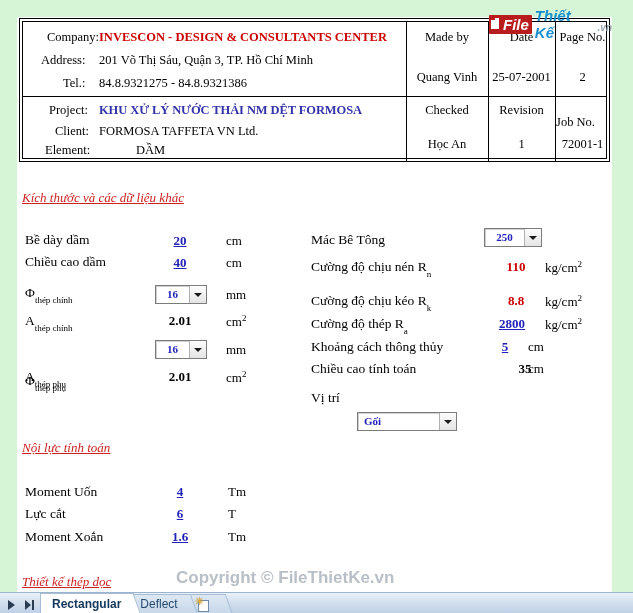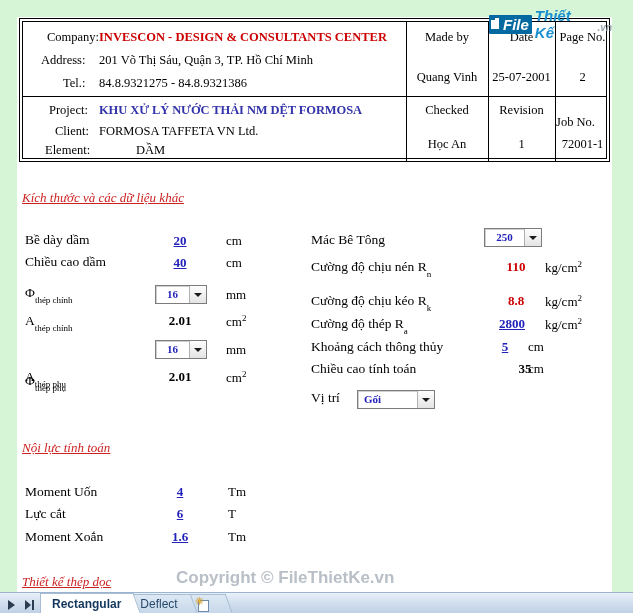--- a/index.html
+++ b/index.html
@@ -90,21 +90,21 @@
   #logo {
     position: absolute;
     left: 489px; top: 13px;
     height: 22px;
     display: flex;
     align-items: center;
     z-index: 40;
     font-family: "Liberation Sans", sans-serif;
   }
   #logo .fileblk {
-    background: #0369a1;
+    background: #b91c1c;
     color: #ffffff;
     font-weight: bold;
     font-size: 15px;
     font-style: italic;
     padding: 1px 3px 1px 14px;
     line-height: 17px;
     position: relative;
     border-radius: 1px;
   }
   #logo .fileblk .pgs {
@@ -481,21 +481,21 @@
 
   <div class="lbl" style="left:311px; top:339px;">Khoảng cách thông thủy</div>
   <div class="val in" style="left:489px; top:339px; width:32px;">5</div>
   <div class="unit" style="left:528px; top:339px;">cm</div>
 
   <div class="lbl" style="left:311px; top:361px;">Chiều cao tính toán</div>
   <div class="val out-black" style="left:509px; top:361px; width:32px;">35</div>
   <div class="unit" style="left:528px; top:361px;">cm</div>
 
   <div class="lbl" style="left:311px; top:390px;">Vị trí</div>
-  <div class="combo" style="left:357px; top:390px; width:78px;">
+  <div class="combo" style="left:357px; top:412px; width:100px;">
     <span class="cval left">Gối</span>
     <span class="arrow"></span>
   </div>
 
   <div class="section-head" style="left:22px; top:440px;">Nội lực tính toán</div>
 
   <div class="lbl" style="left:25px; top:484px;">Moment Uốn</div>
   <div class="val in" style="left:160px; top:484px; width:40px;">4</div>
   <div class="unit" style="left:228px; top:484px;">Tm</div>
 

